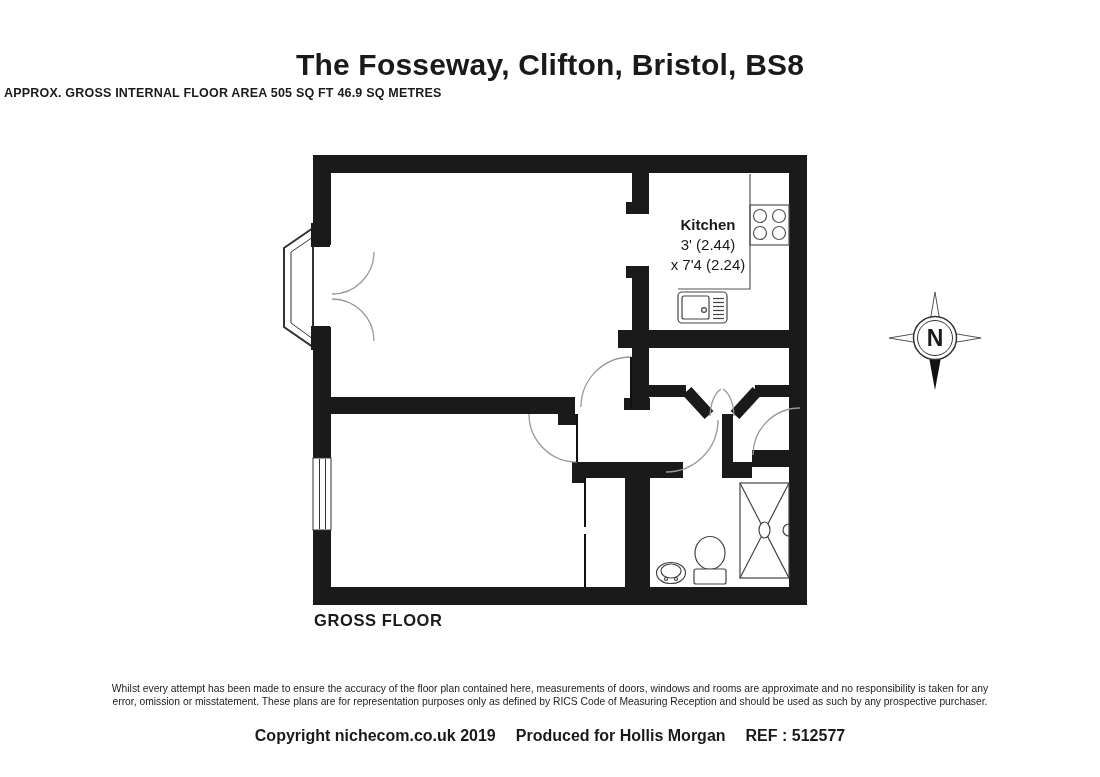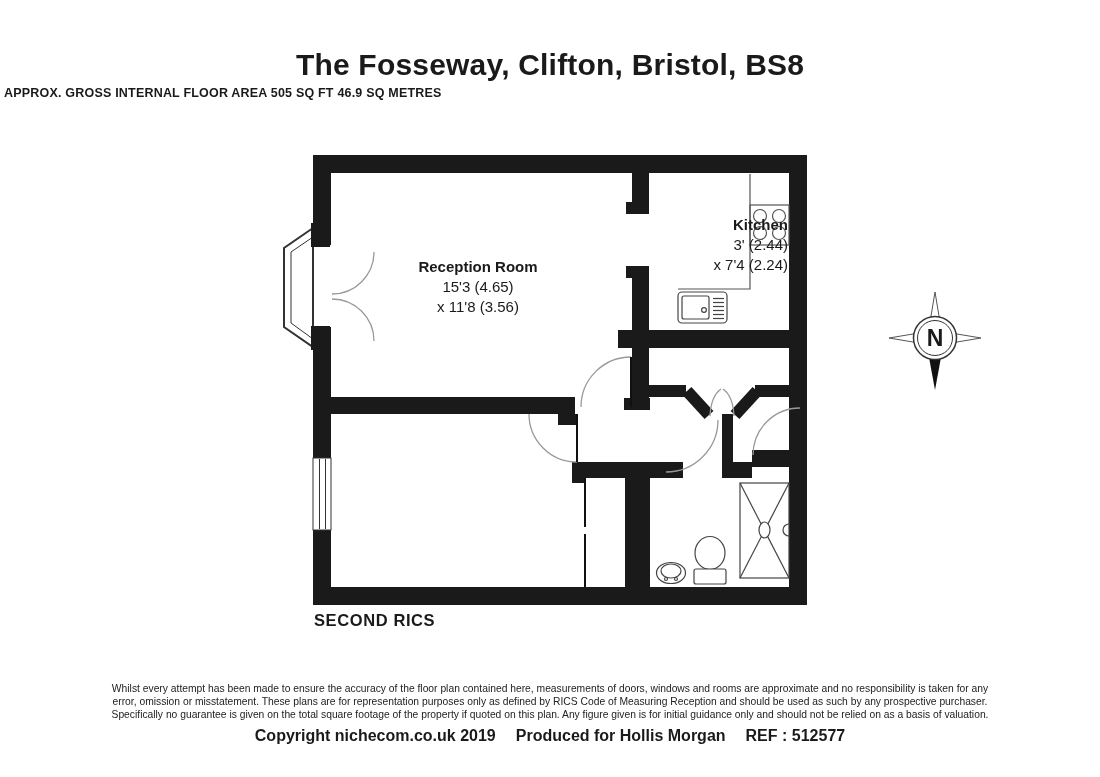--- a/index.html
+++ b/index.html
@@ -13,21 +13,21 @@
   }
   .subtitle{
     position:absolute;top:86px;left:4px;width:100%;text-align:left;
     font-size:12.5px;font-weight:bold;letter-spacing:0.2px;
   }
   .plan-svg{position:absolute;left:270px;top:140px;}
   .compass-svg{position:absolute;left:878px;top:280px;}
   .room-label{position:absolute;text-align:center;line-height:20px;font-size:15px;}
   .room-label .room-name{font-weight:bold;}
   .room-label.reception{left:358px;top:257px;width:240px;}
-  .room-label.kitchen{left:628px;top:215px;width:160px;text-align:right;}
+  .room-label.kitchen{left:628px;top:215px;width:160px;}
   .room-label.bedroom{left:338px;top:465px;width:240px;}
   .floor-label{
     position:absolute;left:314px;top:611px;
     font-size:16.5px;font-weight:bold;letter-spacing:0.6px;
   }
   .disclaimer{
     position:absolute;top:682px;left:0;width:100%;text-align:center;
     font-size:10.3px;line-height:13px;color:#222;
   }
   .copyright-row{
@@ -146,49 +146,43 @@
       <rect x="694" y="569" width="32" height="15" rx="2" fill="#ffffff"></rect>
     </g>
     <g stroke="#444" stroke-width="1.2">
       <ellipse cx="671" cy="573" rx="14.5" ry="10.5" fill="#ffffff"></ellipse>
       <ellipse cx="671" cy="571" rx="10" ry="7" fill="none"></ellipse>
       <circle cx="666" cy="579" r="1.5" fill="none"></circle>
       <circle cx="676" cy="579" r="1.5" fill="none"></circle>
     </g>
   </svg>
 
-  <div class="room-label reception">
-    <div class="room-name">Reception Room</div>
-    <div>15'3 (4.65)</div>
-    <div>x 11'8 (3.56)</div>
-  </div>
   <div class="room-label kitchen">
     <div class="room-name">Kitchen</div>
     <div>3' (2.44)</div>
     <div>x 7'4 (2.24)</div>
   </div>
 
   <svg class="compass-svg" width="118" height="118" viewBox="878 280 118 118" xmlns="http://www.w3.org/2000/svg">
     <g stroke="#555" stroke-width="1" fill="#ffffff">
       <polygon points="935,292 928,334 942,334"></polygon>
       <polygon points="889,338 931,331 931,345"></polygon>
       <polygon points="981,338 939,331 939,345"></polygon>
     </g>
     <polygon points="935,390 926,341 944,341" fill="#111"></polygon>
     <circle cx="935" cy="338" r="21.5" fill="#ffffff" stroke="#333" stroke-width="1.5"></circle>
     <circle cx="935" cy="338" r="17.5" fill="none" stroke="#333" stroke-width="1"></circle>
     <text x="935" y="346" text-anchor="middle" font-family="Liberation Sans, sans-serif" font-size="23" font-weight="bold" fill="#1a1a1a">N</text>
   </svg>
 
-  <div class="floor-label">SECOND RICS</div>
+  <div class="floor-label">GROSS FLOOR</div>
 
   <div class="disclaimer">
     <div>Whilst every attempt has been made to ensure the accuracy of the floor plan contained here, measurements of doors, windows and rooms are approximate and no responsibility is taken for any</div>
     <div>error, omission or misstatement. These plans are for representation purposes only as defined by RICS Code of Measuring Reception and should be used as such by any prospective purchaser.</div>
-    <div>Specifically no guarantee is given on the total square footage of the property if quoted on this plan. Any figure given is for initial guidance only and should not be relied on as a basis of valuation.</div>
   </div>
 
   <div class="copyright-row">
     <span>Copyright nichecom.co.uk 2019</span>
     <span>Produced for Hollis Morgan</span>
     <span>REF : 512577</span>
   </div>
 
 </div>
 

